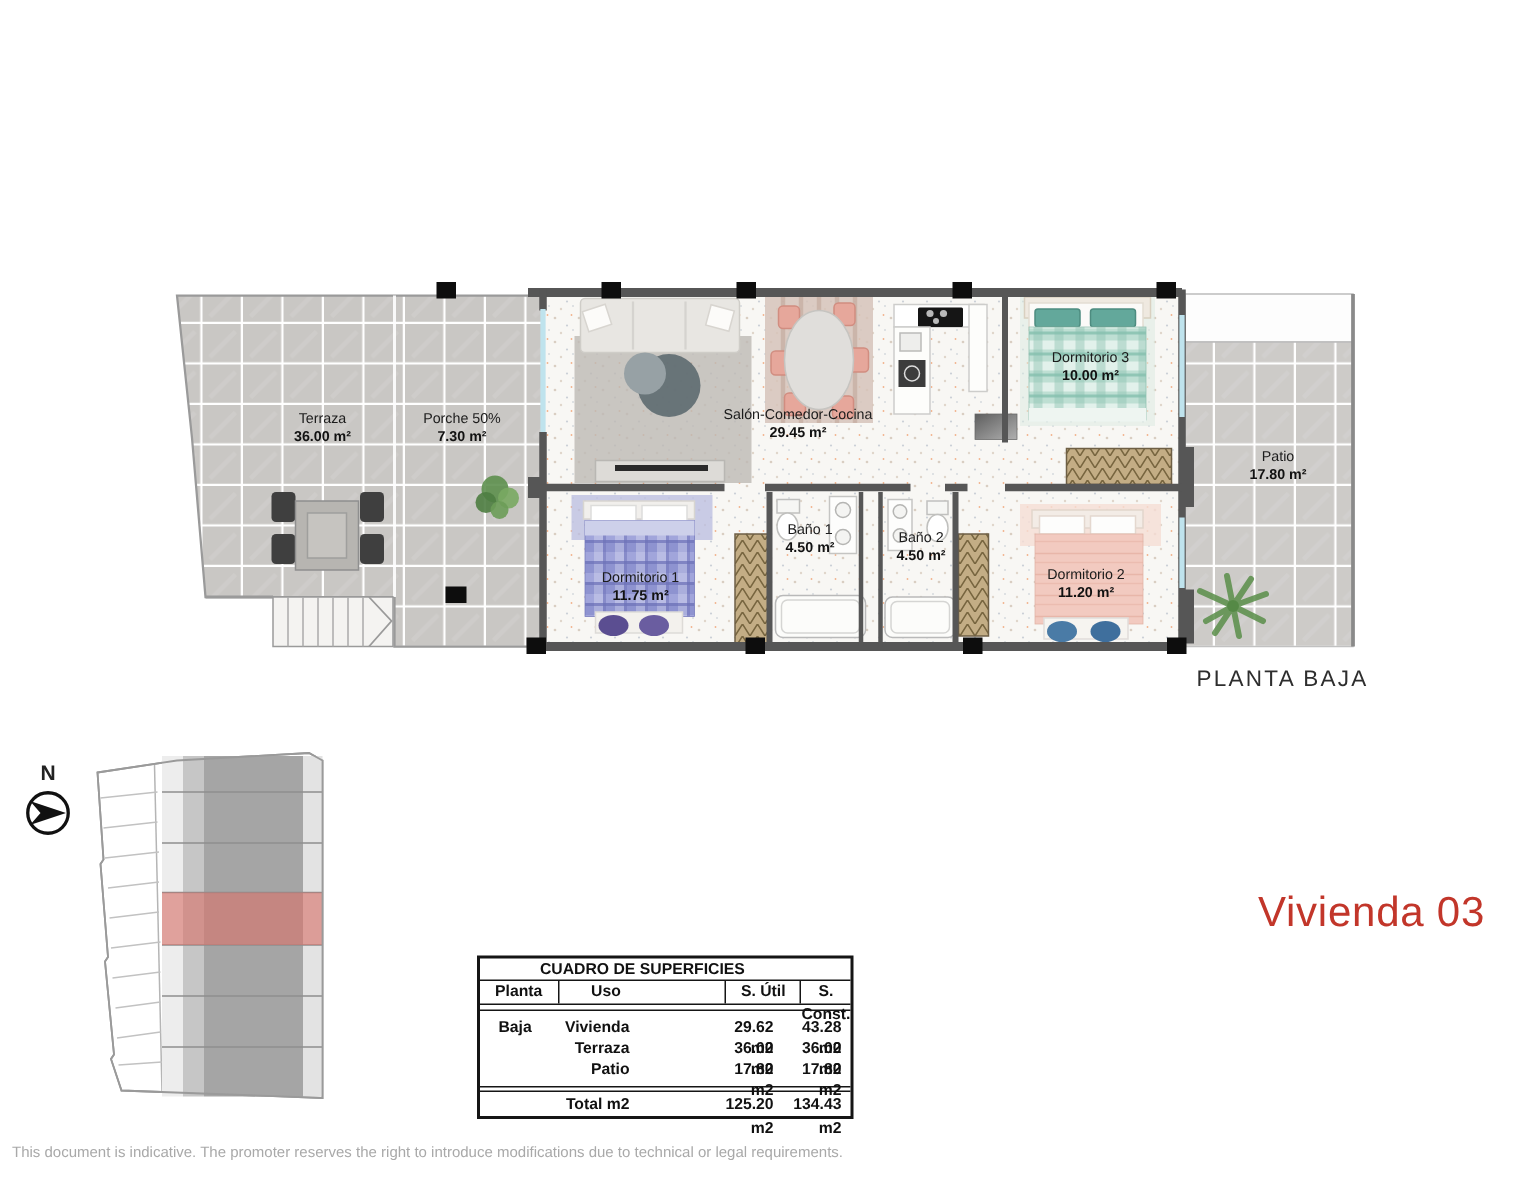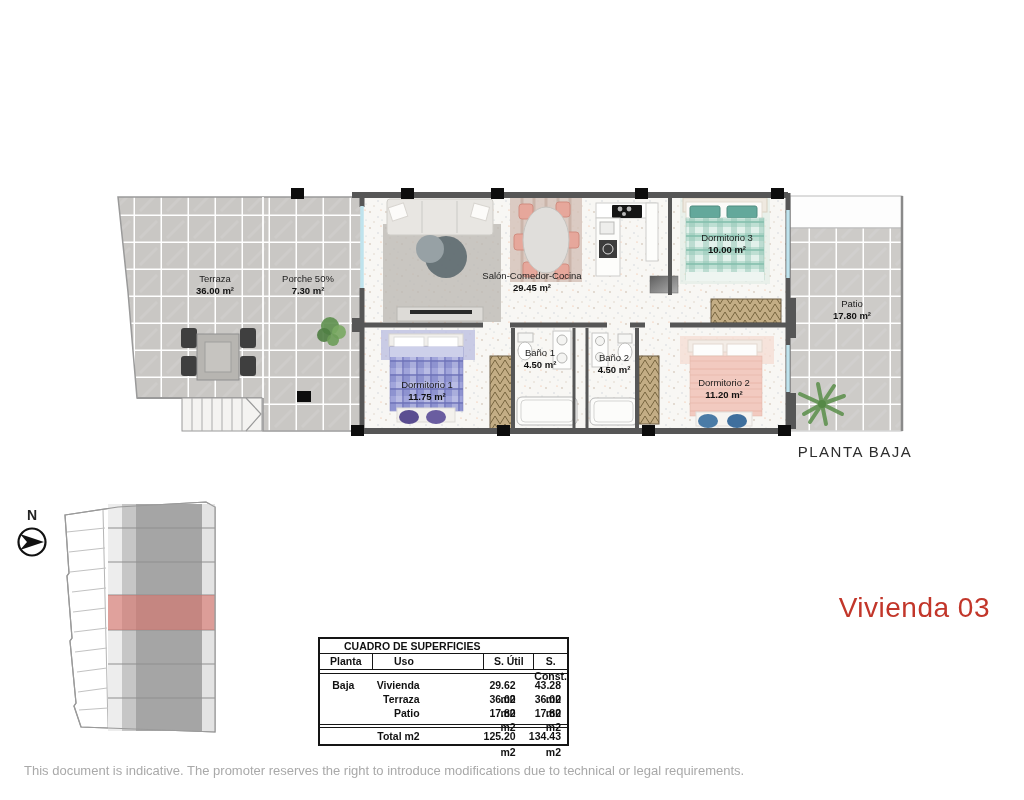--- a/index.html
+++ b/index.html
@@ -9,37 +9,37 @@
   .rname{font-size:9.5px;fill:#1c1c1c;}
   .rarea{font-size:9.5px;font-weight:700;fill:#111;}
   .plan-title{font-size:15px;fill:#2e2e2e;letter-spacing:1.5px;}
   .compass-n{font-size:14px;font-weight:600;fill:#222;}
   .vivienda{position:absolute;top:592px;right:34px;font-size:28px;color:#c2362a;
             font-weight:500;letter-spacing:.5px;}
   
   .stable{position:absolute;left:318px;top:637px;width:251px;border:2px solid #151515;
           font-size:10.5px;font-weight:700;color:#111;background:#fff;box-sizing:border-box;}
   .trow{display:flex;align-items:flex-start;}
-  .t-title{height:14px;line-height:14px;border-bottom:1.5px solid #151515;padding-left:24px;}
+  .t-title{height:14px;line-height:14px;border-bottom:1.5px solid #151515;padding-left:40px;}
   .t-head{border-bottom:1.5px solid #151515;}
   .t-head .c{height:15px;line-height:15px;text-align:center;}
   .t-head .c + .c{border-left:1.5px solid #151515;}
   .t-sep{height:3px;border-bottom:1.5px solid #151515;}
   .t-body{padding:4px 0 4px 0;border-bottom:1.5px solid #151515;}
   .t-body .trow{height:14px;line-height:14px;}
   .t-sep2{height:2px;border-bottom:1.5px solid #151515;}
   .t-total{height:16px;line-height:16px;}
   .c1{width:60px;text-align:center;}
   .c2{width:74px;text-align:right;padding-right:6px;box-sizing:border-box;}
   .c3{width:58px;text-align:right;padding-right:4px;box-sizing:border-box;margin-left:48px;}
   .c4{width:59px;text-align:right;padding-right:6px;box-sizing:border-box;}
   .t-head .c1{width:60px;} .t-head .c2{width:74px;text-align:center;padding:0;}
   .t-head .c3{width:58px;text-align:center;padding:0;} .t-head .c4{flex:1;text-align:center;padding:0;}
   .foot1{position:absolute;left:5px;top:752px;font-size:8px;font-weight:700;color:#1a1a1a;}
-  .foot2{position:absolute;left:24px;top:763px;font-size:13px;color:#a9a9a9;}
+  .foot2{position:absolute;left:8px;top:763px;font-size:10px;color:#a9a9a9;}
 </style>
 </head>
 <body>
 
 <div class="page">
 
   <svg width="1024" height="480" viewBox="0 0 1024 480" style="position:absolute;left:0;top:0;">
     <defs>
       <pattern id="tiles" width="27" height="27" patternUnits="userSpaceOnUse">
         <rect width="27" height="27" fill="#c9c7c4"></rect>

